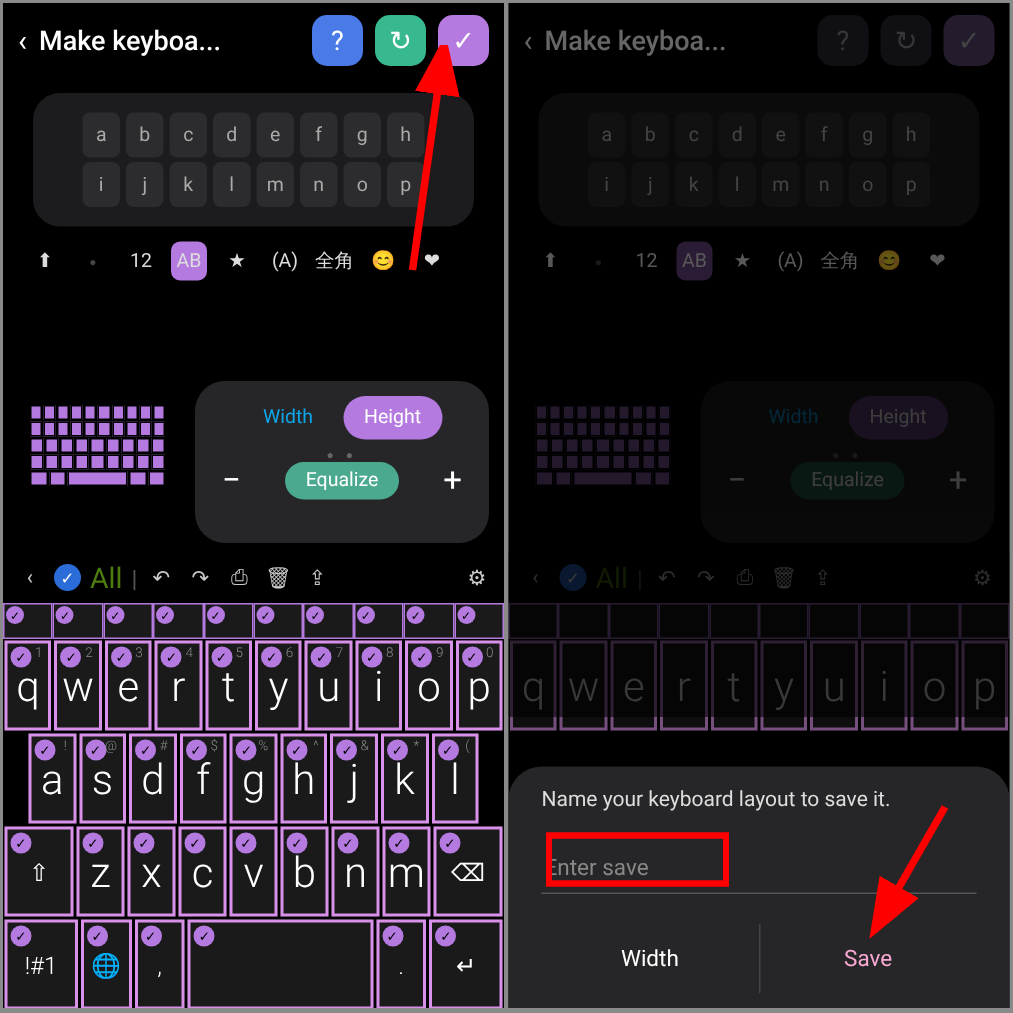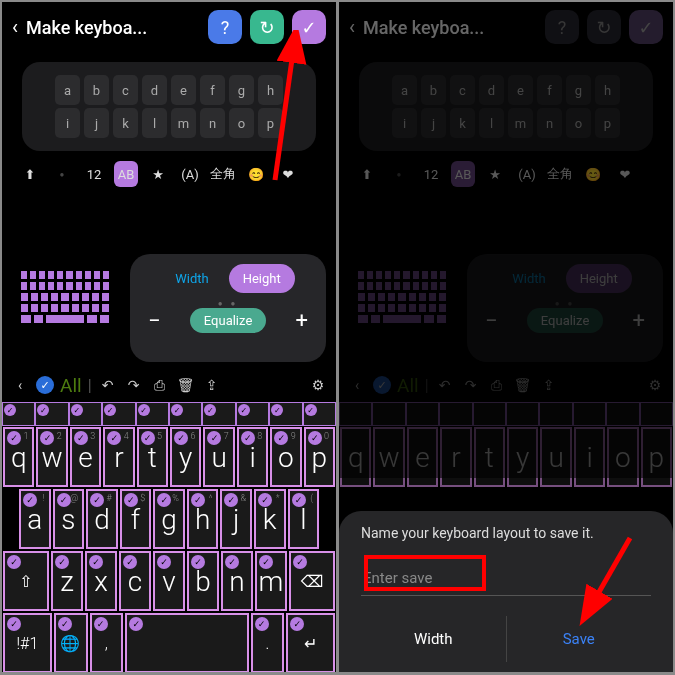--- a/index.html
+++ b/index.html
@@ -57,21 +57,21 @@
 .bk.wide15 { flex:1.5; }
 .bk.sp { flex:4; }
 .bk.fn { font-size:16px; }
 
 .dialog { position:absolute; bottom:0; left:0; right:0; background:#262628; border-radius:22px 22px 0 0; padding:14px 22px 10px; z-index:10; }
 .dialog .msg { color:#ddd; font-size:14px; margin-bottom:22px; }
 .dialog .inp { color:#888; font-size:15px; border-bottom:1px solid #555; padding:6px 2px 8px; margin-bottom:20px; }
 .dialog .btns { display:flex; }
 .dialog .btn { flex:1; text-align:center; padding:14px 0; font-size:15px; }
 .dialog .btn.cancel { color:#fff; border-right:1px solid #444; }
-.dialog .btn.save { color:#3b82f6; }
+.dialog .btn.save { color:#f9a8d4; }
 
 .red-box { position:absolute; border:4px solid #ff0000; z-index:20; }
 .arrow { position:absolute; z-index:21; }
 .arrow svg { display:block; }
 </style>
 </head>
 <body>
 
 <div class="frame left">
   <div class="header">

